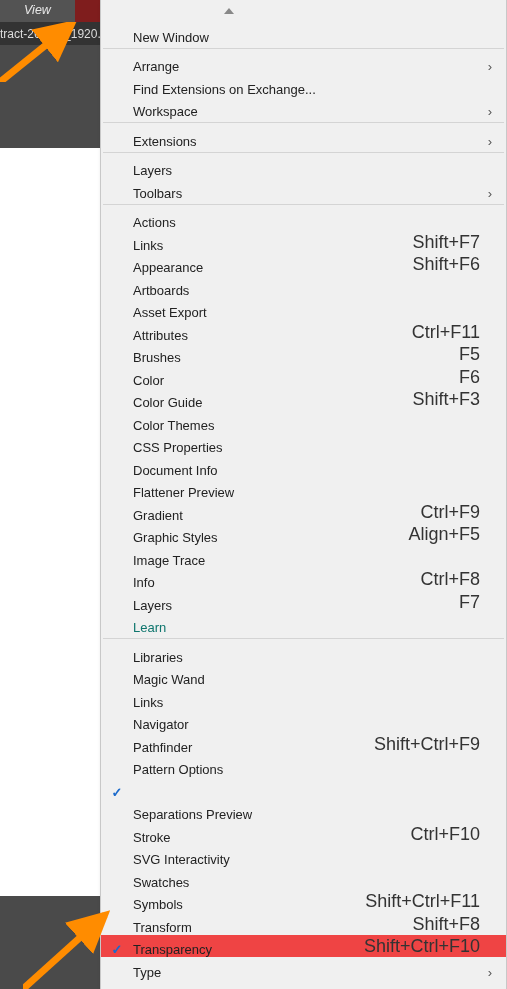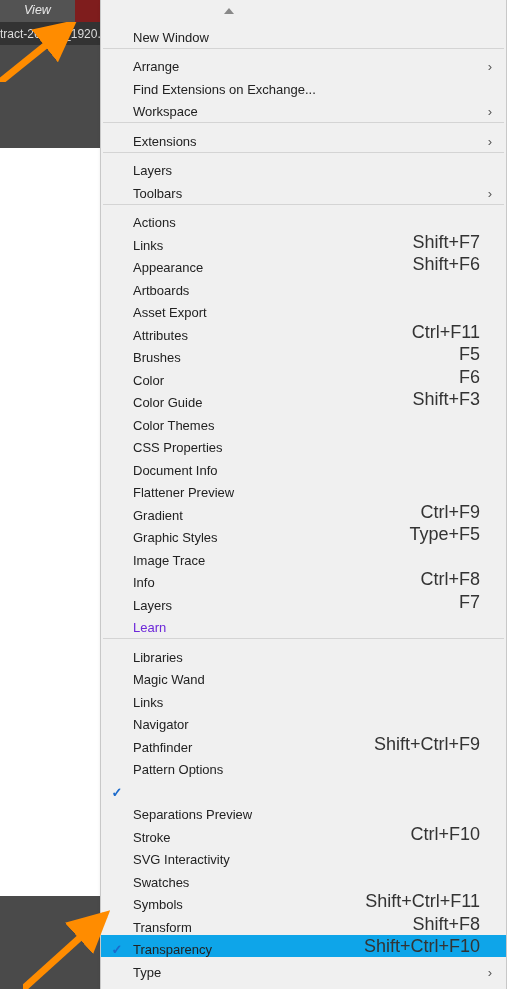--- a/index.html
+++ b/index.html
@@ -102,24 +102,24 @@
     width: 12px;
     text-align: right;
     color: #555;
   }
   .sep {
     height: 1px;
     background: #d4d4d4;
     margin: 3px 2px;
   }
   .menu-item.disabled {
-    color: #6d28d9;
+    color: #0f766e;
   }
   .menu-item.highlighted {
-    background: #0ea5e9;
+    background: #ef4444;
   }
   .menu-item.checked .check-col::before {
     content: "✓";
   }
   .orange-arrow {
     position: absolute;
     pointer-events: none;
   }
   .arrow1 {
     left: 0px; top: 22px;
@@ -275,21 +275,21 @@
     </div>
   <div class="menu-item">
       <div class="check-col"></div>
       <div class="label-col">Gradient</div>
       <div class="shortcut-col">Ctrl+F9</div>
       <div class="arrow-col"></div>
     </div>
   <div class="menu-item">
       <div class="check-col"></div>
       <div class="label-col">Graphic Styles</div>
-      <div class="shortcut-col">Type+F5</div>
+      <div class="shortcut-col">Align+F5</div>
       <div class="arrow-col"></div>
     </div>
   <div class="menu-item">
       <div class="check-col"></div>
       <div class="label-col">Image Trace</div>
       <div class="shortcut-col"></div>
       <div class="arrow-col"></div>
     </div>
   <div class="menu-item">
       <div class="check-col"></div>

